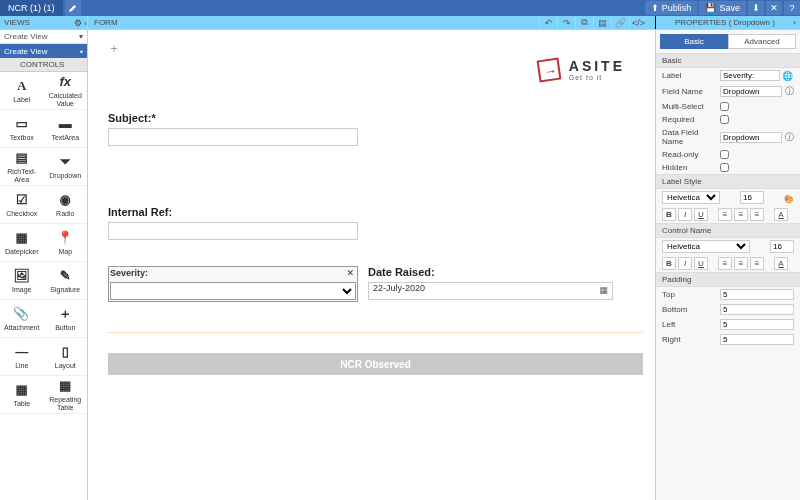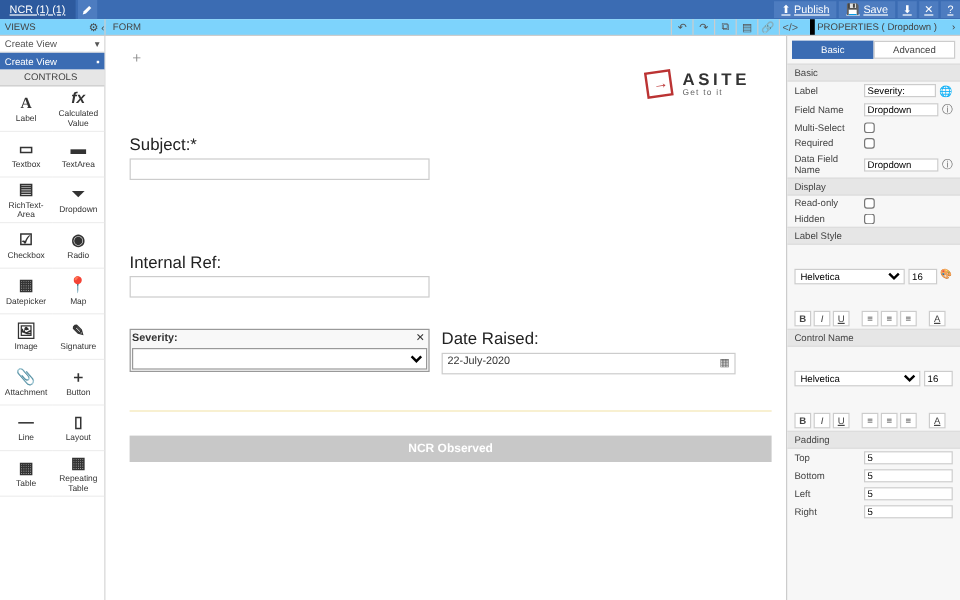--- a/index.html
+++ b/index.html
@@ -1,36 +1,36 @@
 <!DOCTYPE html>
 <html><head>
 <meta charset="utf-8">
 <style>
 * { box-sizing: border-box; margin: 0; padding: 0; font-family: Arial, Helvetica, sans-serif; }
 body { font-size: 10px; color: #333; background: #fff; overflow: hidden; }
 .app { width: 800px; height: 500px; display: flex; flex-direction: column; }
 
 
-.topbar { height: 16px; background: #3b6cb3; display: flex; align-items: center; color: #fff; font-size: 9px; text-decoration: underline; }
+.topbar { height: 16px; background: #3b6cb3; display: flex; align-items: center; color: #fff; font-size: 9px; }
 .topbar .tab { background: #2d5a9e; padding: 2px 8px; height: 100%; display: flex; align-items: center; }
 .topbar .edit-btn { background: #4d7cc0; width: 16px; height: 16px; display: flex; align-items: center; justify-content: center; margin-left: 2px; }
 .topbar .spacer { flex: 1; }
 .topbar .tbtn { background: #4d7cc0; padding: 2px 6px; height: 14px; margin-left: 2px; display: flex; align-items: center; font-size: 9px; cursor: pointer; }
 .topbar .tbtn.icon-only { width: 16px; padding: 0; justify-content: center; }
 .topbar .tbtn .ic { margin-right: 3px; }
 
 
 .subbar { height: 14px; background: #7dd3fc; border-bottom: 1px solid #ccc; display: flex; align-items: center; font-size: 8px; color: #444; position: relative; }
 .subbar .views-hdr { width: 88px; padding-left: 4px; display: flex; align-items: center; justify-content: space-between; border-right: 1px solid #ccc; height: 100%; }
 .subbar .views-hdr .gear { font-size: 9px; }
 .subbar .form-hdr { padding-left: 6px; flex: 0 0 auto; }
 .subbar .mid-spacer { flex: 1; }
 .subbar .mid-tools { display: flex; align-items: center; gap: 0; height: 100%; margin-right: 8px; }
 .subbar .mt { width: 18px; height: 100%; display: flex; align-items: center; justify-content: center; border-left: 1px solid #ccc; font-size: 9px; color: #555; cursor: pointer; }
-.subbar .props-hdr { width: 125px; padding-left: 2px; border-left: 4px solid #000000; height: 100%; display: flex; align-items: center; justify-content: space-between; padding-right: 4px; }
+.subbar .props-hdr { width: 145px; padding-left: 19px; border-left: 1px solid #000000; height: 100%; display: flex; align-items: center; justify-content: space-between; padding-right: 4px; }
 
 
 .mainrow { flex: 1; display: flex; overflow: hidden; }
 
 
 .leftpanel { width: 88px; border-right: 1px solid #ccc; display: flex; flex-direction: column; background: #fff; }
 .createview { height: 14px; border-bottom: 1px solid #ddd; display: flex; align-items: center; padding: 0 4px; font-size: 8px; color: #555; justify-content: space-between; }
 .viewitem { height: 14px; background: #3b6cb3; color: #fff; font-size: 8px; display: flex; align-items: center; padding: 0 4px; justify-content: space-between; }
 .controls-hdr { height: 14px; background: #e6e6e6; border-bottom: 1px solid #ccc; font-size: 8px; padding-left: 20px; display: flex; align-items: center; color: #444; }
 .controls-grid { flex: 1; overflow-y: auto; }
@@ -44,21 +44,21 @@
 .canvas-inner { padding: 10px 12px 10px 20px; }
 .addbtn { color: #888; font-size: 12px; margin-bottom: 6px; cursor: pointer; }
 .logo { position: absolute; right: 30px; top: 28px; text-align: left; }
 .logo .box { display: inline-block; width: 22px; height: 22px; border: 2px solid #b33; position: relative; vertical-align: middle; transform: rotate(-8deg); }
 .logo .box::after { content: "→"; position: absolute; left: 4px; top: 1px; font-size: 13px; color: #b33; }
 .logo .txt { display: inline-block; vertical-align: middle; margin-left: 6px; }
 .logo .txt .a { font-size: 14px; font-weight: bold; letter-spacing: 3px; color: #333; }
 .logo .txt .b { font-size: 7px; color: #666; letter-spacing: 1px; }
 .ffield { margin-top: 60px; margin-bottom: 18px; }
 .ffield.first { margin-top: 55px; }
-.flabel { font-size: 14px; font-weight: normal; color: #222; margin-bottom: 4px; display: block; }
+.flabel { font-size: 11px; font-weight: bold; color: #222; margin-bottom: 4px; display: block; }
 .finput { width: 250px; height: 18px; border: 1px solid #ccc; background: #fff; padding: 0 4px; font-size: 9px; }
 .row2 { display: flex; gap: 10px; margin-top: 26px; }
 .sevwrap { flex: 0 0 250px; }
 .datewrap { flex: 0 0 245px; }
 .sevlabel { font-size: 9px; font-weight: bold; display: flex; justify-content: space-between; padding-right: 2px; }
 .sevlabel .x { cursor: pointer; font-weight: normal; }
 .sevsel { width: 100%; height: 18px; border: 1px solid #999; background: #fff; margin-top: 4px; font-size: 9px; }
 .sevcontainer { border: 1px solid #999; padding: 1px; background: #f8f8f8; }
 .dateinput { width: 100%; height: 18px; border: 1px solid #ccc; background: #fff; margin-top: 4px; font-size: 9px; padding: 0 4px; position: relative; }
 .dateinput .cal { position: absolute; right: 4px; top: 2px; color: #666; }
@@ -70,21 +70,21 @@
 .tabswrap { display: flex; padding: 4px; gap: 0; }
 .ptab { flex: 1; text-align: center; padding: 2px 0; border: 1px solid #ccc; background: #fff; cursor: pointer; font-size: 8px; }
 .ptab.active { background: #3b6cb3; color: #fff; border-color: #3b6cb3; }
 .psection { background: #e6e6e6; padding: 2px 6px; font-size: 8px; border-top: 1px solid #ddd; border-bottom: 1px solid #ddd; }
 .prow { display: flex; align-items: center; padding: 2px 6px; min-height: 13px; }
 .prow .pl { flex: 0 0 58px; }
 .prow .pv { flex: 1; display: flex; align-items: center; }
 .prow input[type=text] { width: 100%; height: 11px; border: 1px solid #ccc; font-size: 8px; padding: 0 2px; background: #fff; }
 .prow input[type=checkbox] { width: 9px; height: 9px; }
 .prow .ricon { margin-left: 3px; color: #666; cursor: pointer; font-size: 9px; }
-.fontrow { display: flex; align-items: flex-start; padding: 20px 6px; gap: 3px; }
+.fontrow { display: flex; align-items: flex-end; padding: 2px 6px; gap: 20px; }
 .fontrow select { height: 13px; font-size: 8px; border: 1px solid #ccc; background: #fff; }
 .fontrow .fsize { width: 24px; height: 13px; border: 1px solid #ccc; font-size: 8px; padding: 0 2px; background: #fff; }
 .frow2 { display: flex; align-items: center; padding: 2px 6px; gap: 2px; }
 .fbtn { width: 14px; height: 13px; border: 1px solid #ccc; background: #fff; display: flex; align-items: center; justify-content: center; font-size: 8px; cursor: pointer; color: #444; }
 .fbtn.sep { border: none; width: 6px; background: transparent; }
 
 svg { display: block; }
 </style>
 </head>
 <body>
@@ -334,21 +334,20 @@
           </div>
         </div>
       <div class="prow">
           <div class="pl">Data Field Name</div>
           <div class="pv">
             <input type="text" value="Dropdown" style="">
             <span class="ricon">ⓘ</span>
           </div>
         </div>
 
-      <div class="psection">Display</div>
       <div class="prow">
           <div class="pl">Read-only</div>
           <div class="pv">
             <input type="checkbox" style="">
           </div>
         </div>
       <div class="prow">
           <div class="pl">Hidden</div>
           <div class="pv">
             <input type="checkbox" style="">

